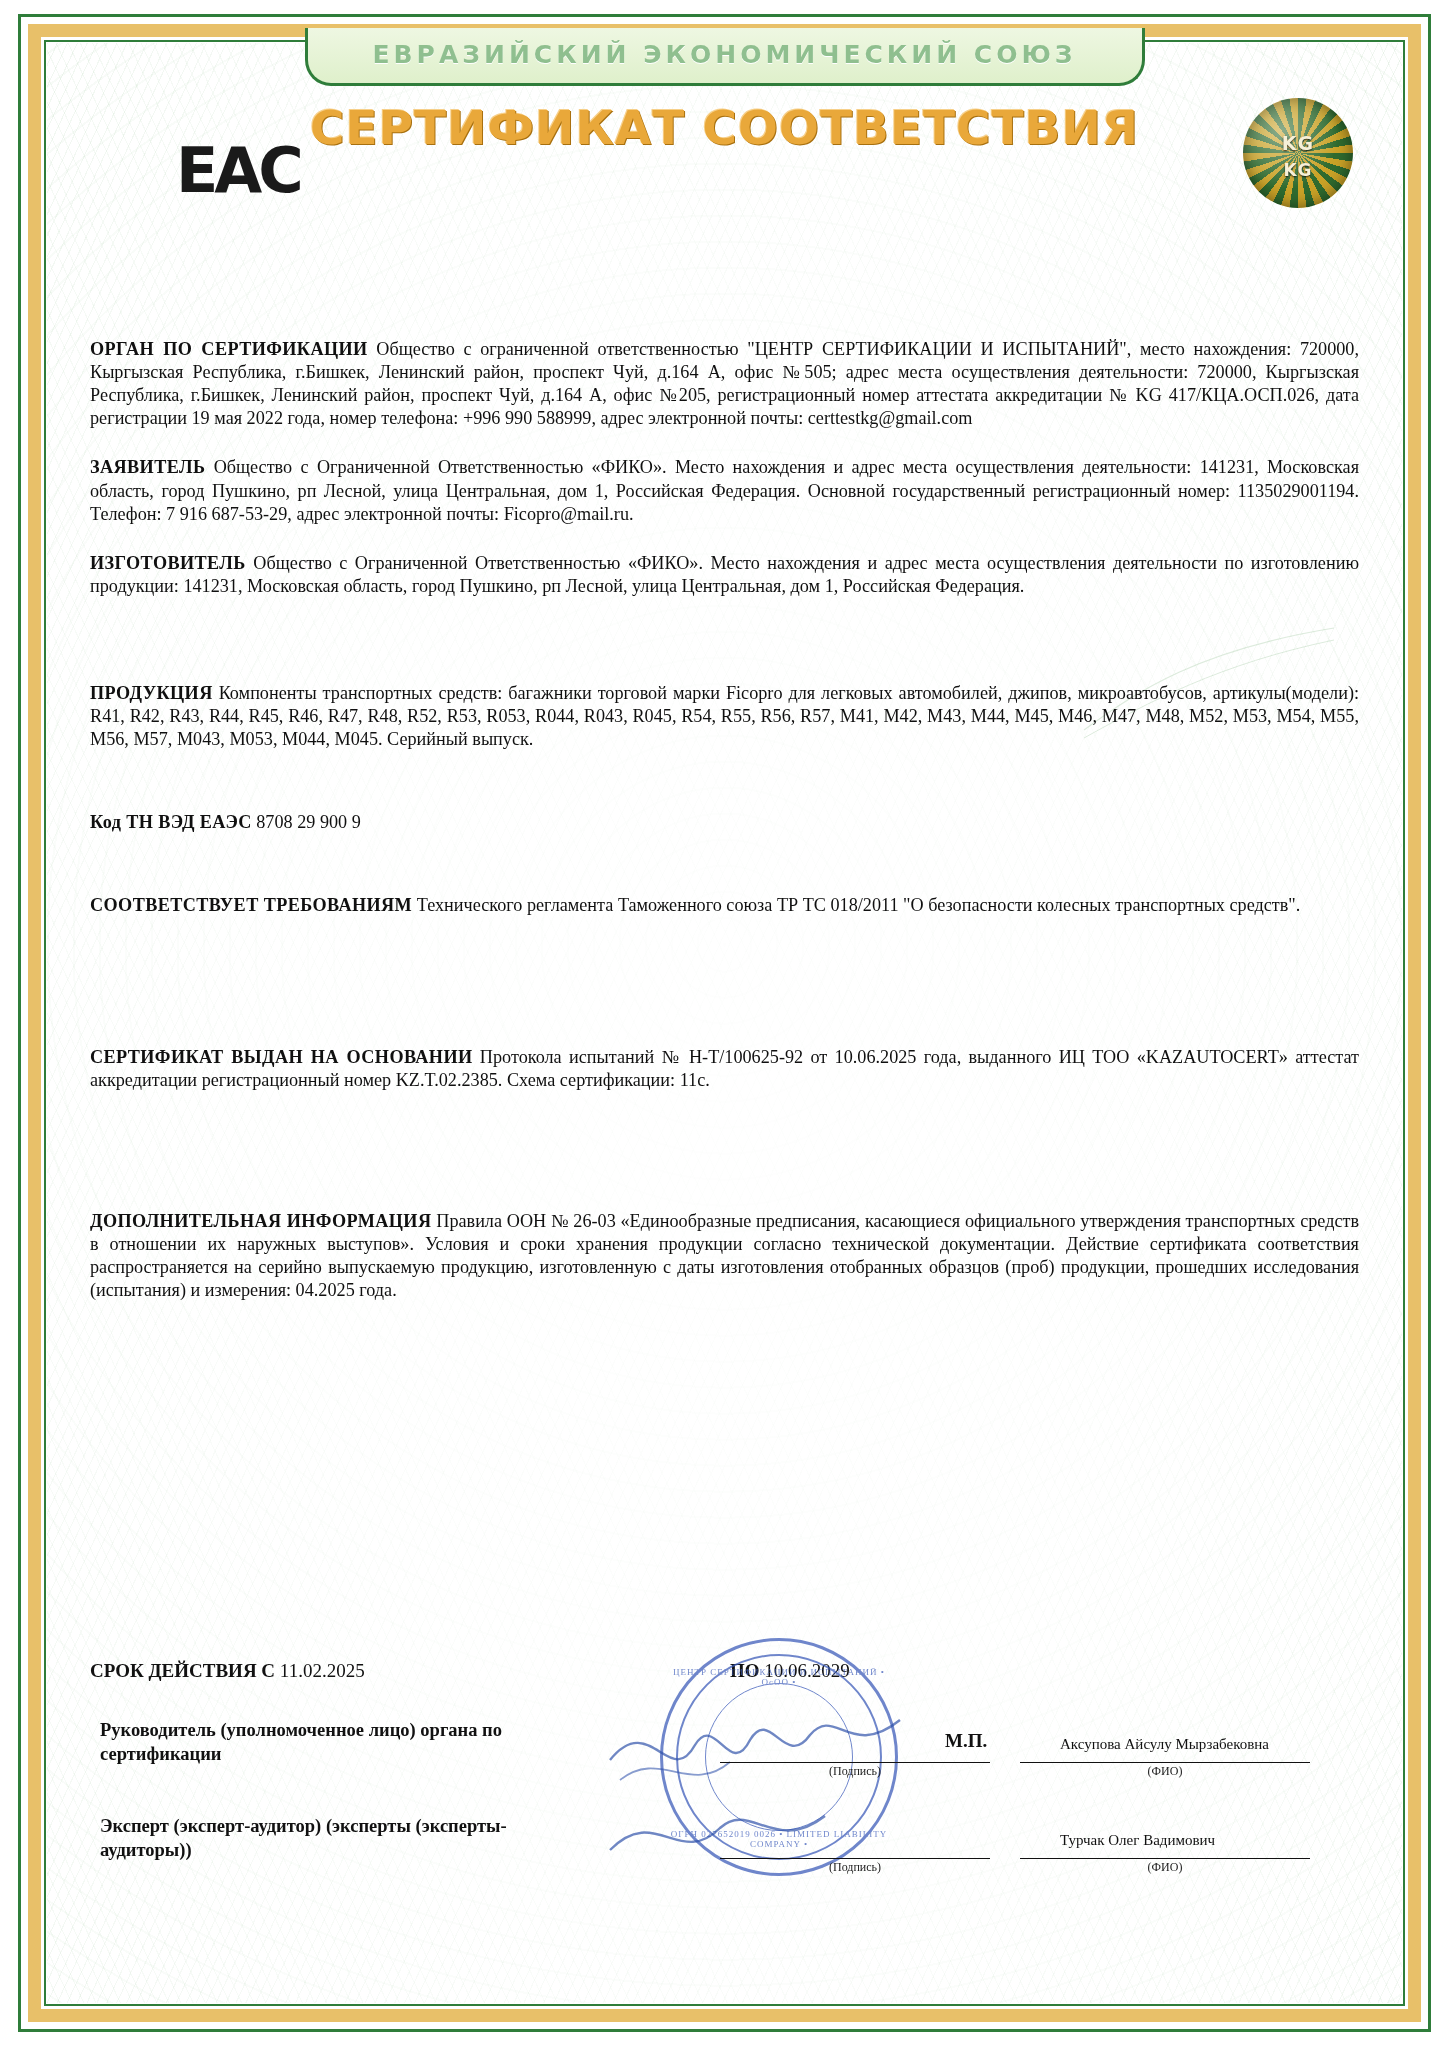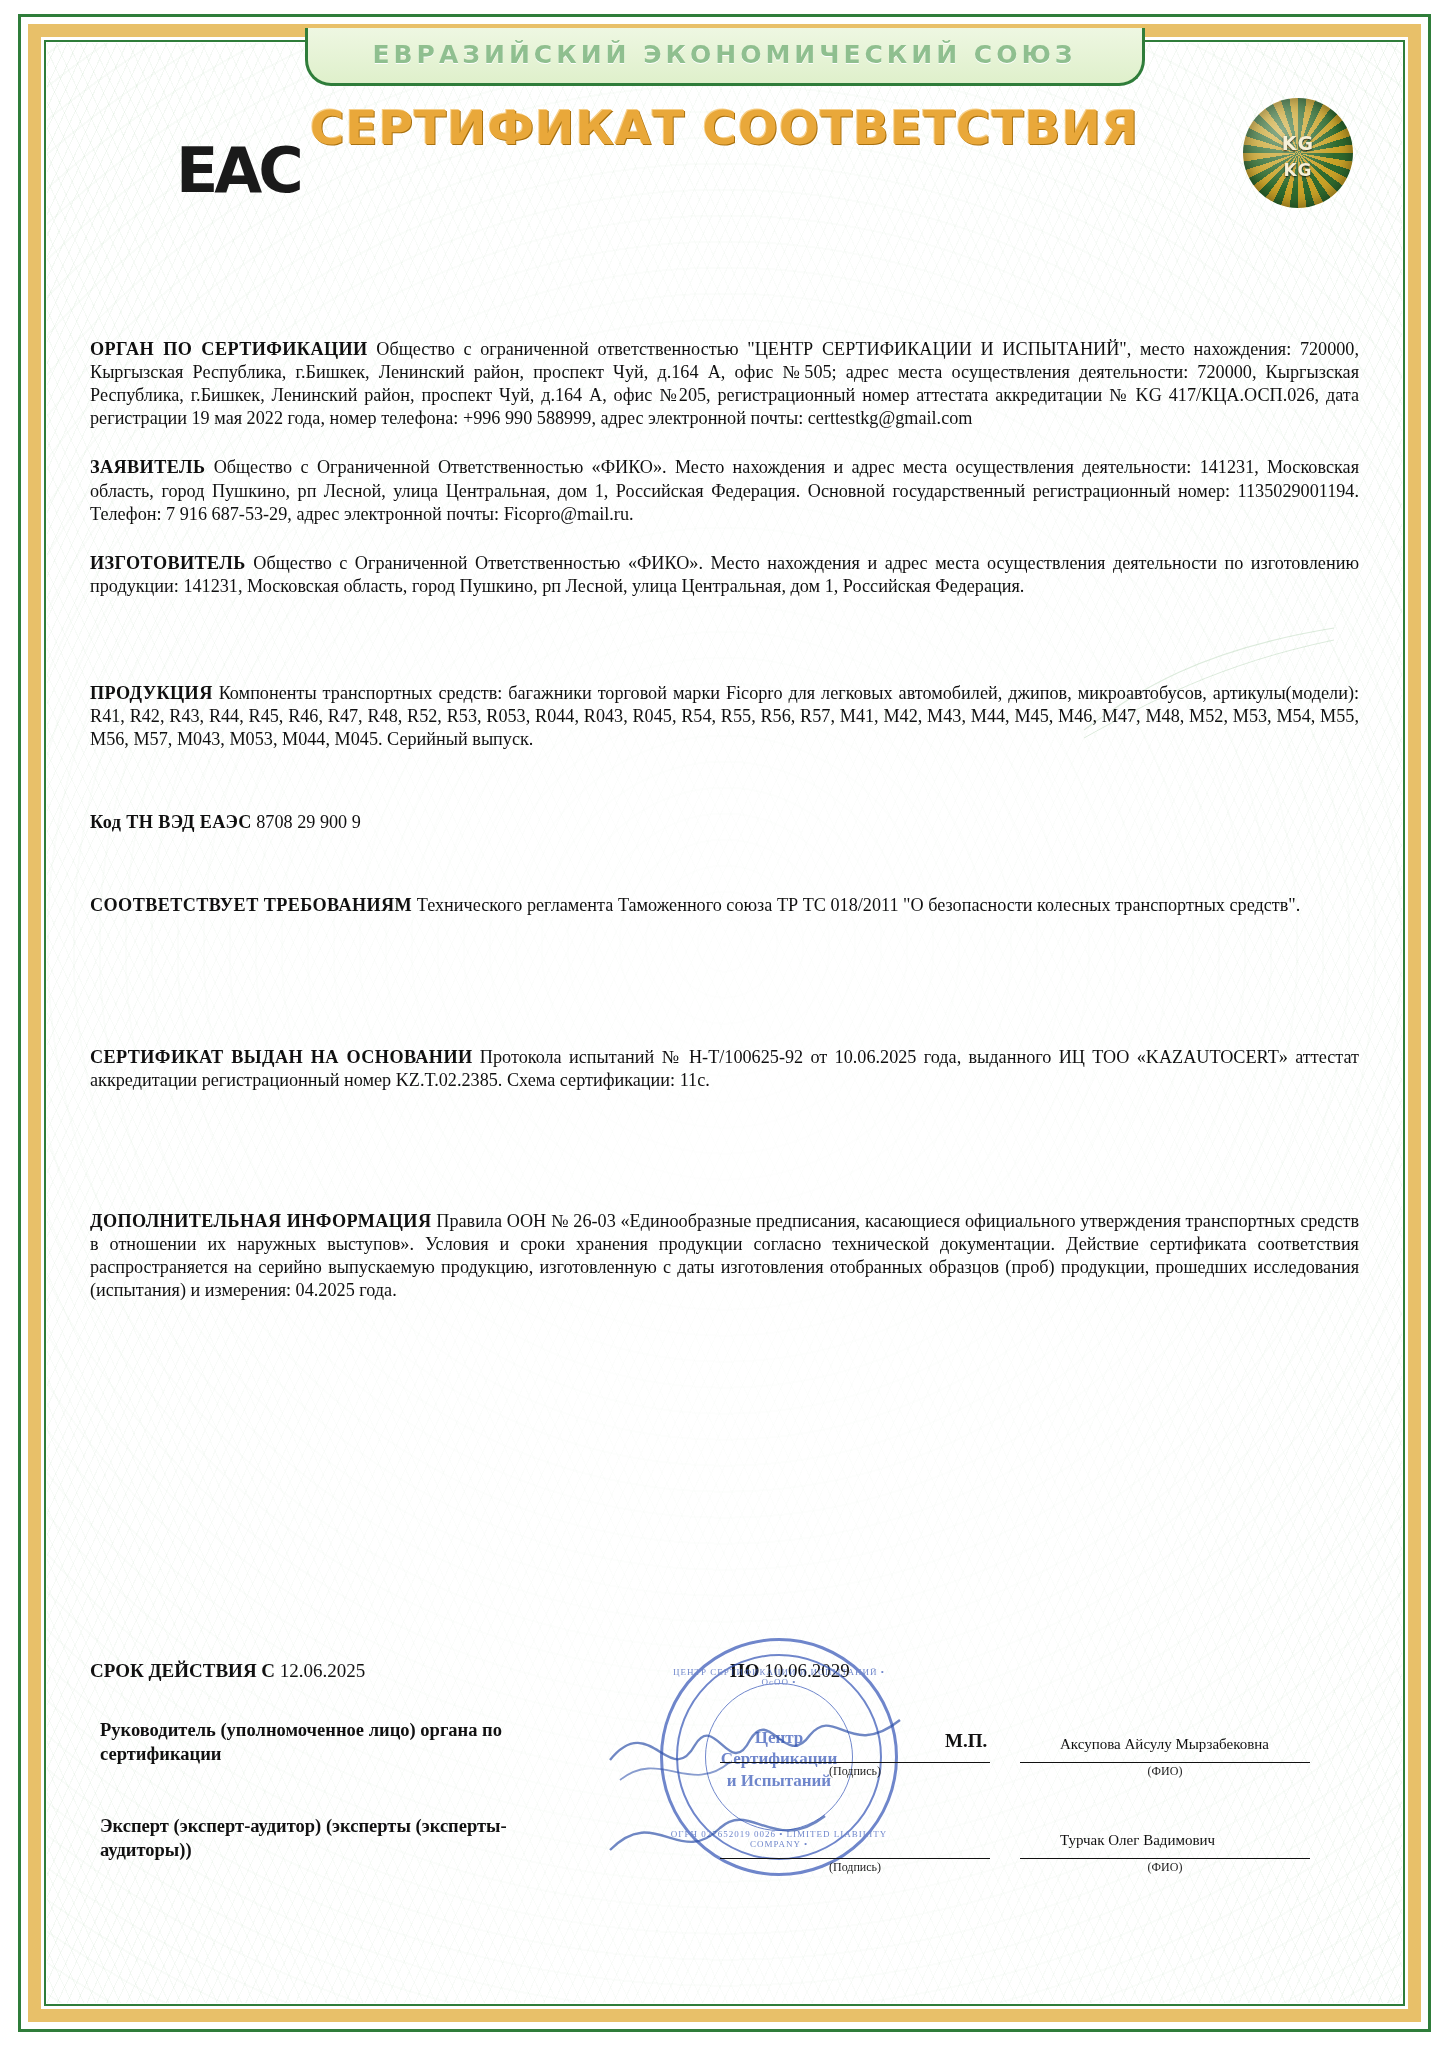--- a/index.html
+++ b/index.html
@@ -435,34 +435,29 @@
     <div class="sp-34"></div>
 
     <div class="block">
       <b>ДОПОЛНИТЕЛЬНАЯ ИНФОРМАЦИЯ</b><span> Правила ООН № 26-03 «Единообразные предписания, касающиеся официального утверждения транспортных средств в отношении их наружных выступов». Условия и сроки хранения продукции согласно технической документации. Действие сертификата соответствия распространяется на серийно выпускаемую продукцию, изготовленную с даты изготовления отобранных образцов (проб) продукции, прошедших исследования (испытания) и измерения: 04.2025 года.</span>
     </div>
 
   </div>
 
   <div class="validity">
     <div class="from">
-      <b>СРОК ДЕЙСТВИЯ С</b><span> 12.06.2025</span>
+      <b>СРОК ДЕЙСТВИЯ С</b><span> 11.02.2025</span>
     </div>
     <div class="to">
       <b>ПО</b><span> 10.06.2029</span>
     </div>
   </div>
 
   <div class="stamp">
     <div class="stamp-ring-top">ЦЕНТР СЕРТИФИКАЦИИ И ИСПЫТАНИЙ • ОсОО •</div>
-    <div class="stamp-text">
-      <span>Центр</span><br>
-      <span>Сертификации</span><br>
-      <span>и Испытаний</span>
-    </div>
     <div class="stamp-ring-bot">ОГРН 027652019 0026 • LIMITED LIABILITY COMPANY •</div>
   </div>
 
   <svg class="signature-scribble" viewBox="0 0 330 170">
     <path d="M10,60 C50,10 70,90 95,45 C115,12 130,80 150,40 C170,6 185,70 210,35 C235,5 250,60 300,20" stroke="#2b4fa8" stroke-width="2.4" fill="none" opacity="0.85"></path>
     <path d="M20,80 C60,48 90,96 130,62" stroke="#2b4fa8" stroke-width="1.8" fill="none" opacity="0.7"></path>
     <path d="M10,150 C55,104 80,168 120,128 C150,100 175,155 225,116" stroke="#2b4fa8" stroke-width="2.4" fill="none" opacity="0.85"></path>
   </svg>
 
   <div class="sign-area">

